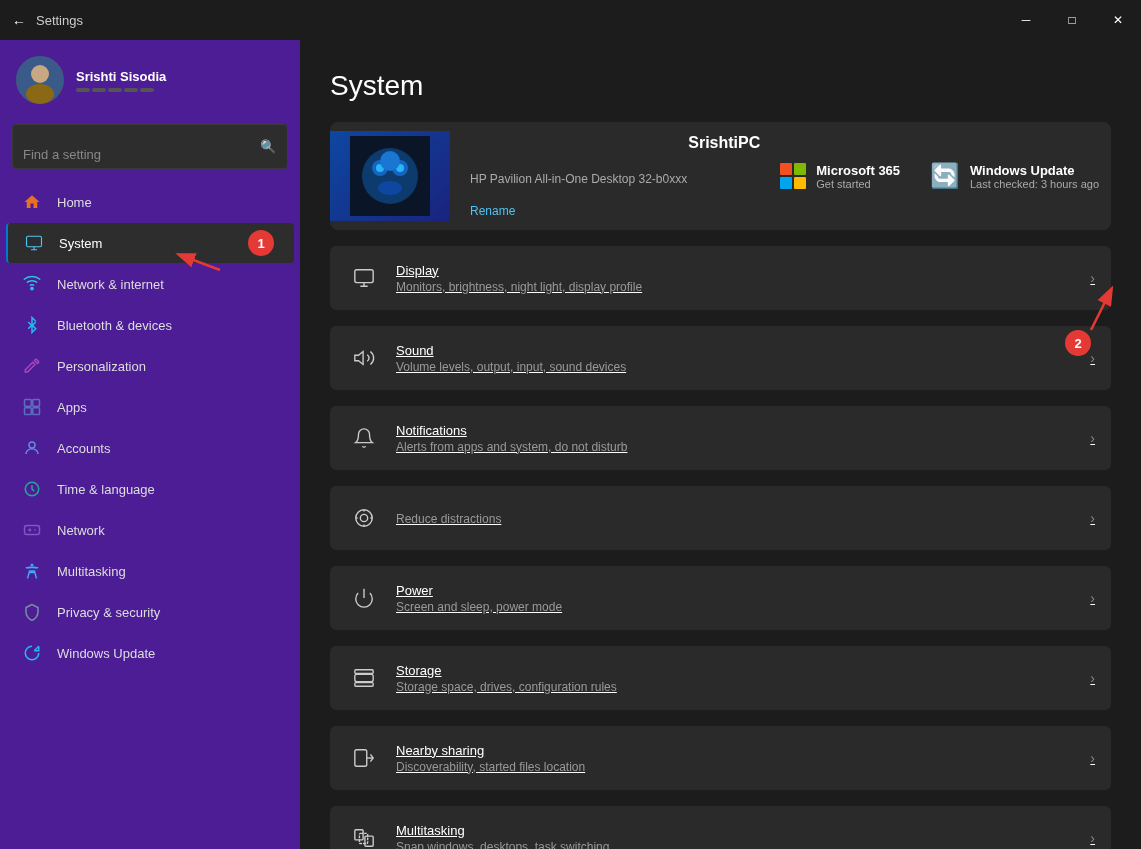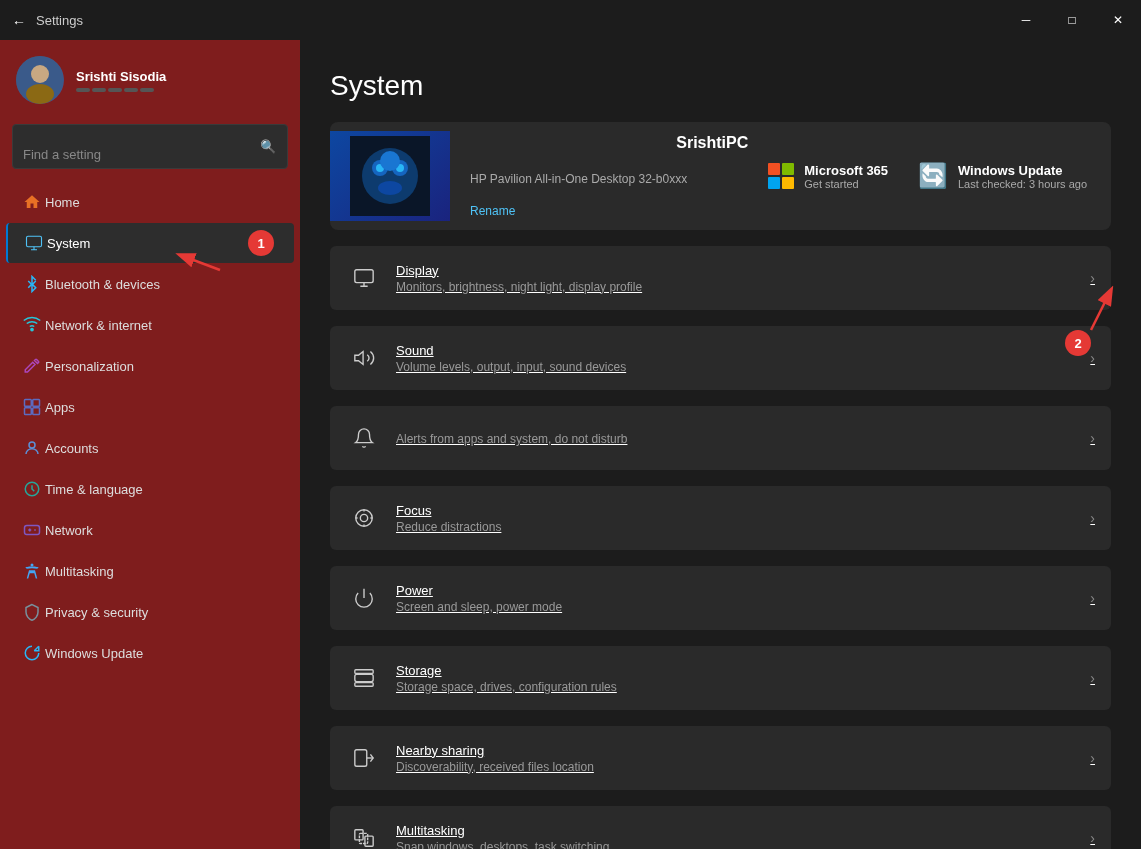--- a/index.html
+++ b/index.html
@@ -60,21 +60,21 @@
     
     .app-body {
       display: flex;
       flex: 1;
       overflow: hidden;
     }
 
     
     .sidebar {
       width: 300px;
-      background: #7f1d1d;
+      background: #4c1d95;
       display: flex;
       flex-direction: column;
       overflow-y: auto;
       flex-shrink: 0;
     }
     .sidebar::-webkit-scrollbar { width: 4px; }
     .sidebar::-webkit-scrollbar-thumb { background: #444; }
 
     .user-profile {
       display: flex;
@@ -126,21 +126,21 @@
       flex: 1;
       outline: none;
       margin-top: 16px;
     }
     .search-input::placeholder { color: #888; }
 
     .nav-item {
       display: flex;
       align-items: center;
       padding: 10px 12px 10px 16px;
-      gap: 3px;
+      gap: 15px;
       cursor: pointer;
       border-radius: 4px;
       margin: 1px 6px;
       position: relative;
     }
     .nav-item.active {
       background: #2d2d2d;
       border-left: 2px solid #0078d4;
     }
     .nav-icon {
@@ -214,21 +214,21 @@
     .pc-info {
       padding: 12px 20px;
       flex: 1;
     }
     .pc-name { font-size: 16px; font-weight: 600; text-align: right; }
     .pc-model { font-size: 12px; color: #aaaaaa; margin-top: 20px; }
     .pc-rename { font-size: 12px; color: #4fc3f7; margin-top: 18px; cursor: pointer; }
     .pc-actions {
       display: flex;
       gap: 30px;
-      padding-right: 24px;
+      padding-right: 12px;
     }
     .pc-action {
       display: flex;
       align-items: center;
       gap: 10px;
       cursor: pointer;
     }
     .pc-action-text .label { font-size: 13px; font-weight: 600; }
     .pc-action-text .sublabel { font-size: 11px; color: #aaaaaa; }
     .ms365-icon {
@@ -366,38 +366,38 @@
           <div class="nav-icon icon-system">
             <svg width="18" height="18" viewBox="0 0 24 24" fill="#4fc3f7">
               <rect x="2" y="3" width="20" height="14" rx="2" stroke="#4fc3f7" stroke-width="1.5" fill="none"></rect>
               <path d="M8 21h8M12 17v4" stroke="#4fc3f7" stroke-width="1.5"></path>
             </svg>
           </div>
           <span class="nav-label">System</span>
           <div class="annotation-circle" style="position: absolute; right: 20px; top: 50%; transform: translateY(-50%);">1</div>
         </div>
         <div class="nav-item">
-          <div class="nav-icon icon-bluetooth">
-            <svg width="18" height="18" viewBox="0 0 24 24">
-              <path d="M17 7l-5-5v20l5-5-4.5-4.5L17 8" stroke="#29b6f6" stroke-width="2" fill="none"></path>
-              <path d="M7 8l4.5 4.5L7 17" stroke="#29b6f6" stroke-width="2" fill="none"></path>
-            </svg>
-          </div>
-          <span class="nav-label">Bluetooth &amp; devices</span>
-        </div>
-        <div class="nav-item">
           <div class="nav-icon icon-network">
             <svg width="18" height="18" viewBox="0 0 24 24" fill="none" stroke="#26c6da" stroke-width="2">
               <path d="M1 6s5-4 11-4 11 4 11 4"></path>
               <path d="M5 10s3-2.5 7-2.5 7 2.5 7 2.5"></path>
               <path d="M9 14s1.5-1 3-1 3 1 3 1"></path>
               <circle cx="12" cy="18" r="1.5" fill="#26c6da"></circle>
             </svg>
           </div>
           <span class="nav-label">Network &amp; internet</span>
+        </div>
+        <div class="nav-item">
+          <div class="nav-icon icon-bluetooth">
+            <svg width="18" height="18" viewBox="0 0 24 24">
+              <path d="M17 7l-5-5v20l5-5-4.5-4.5L17 8" stroke="#29b6f6" stroke-width="2" fill="none"></path>
+              <path d="M7 8l4.5 4.5L7 17" stroke="#29b6f6" stroke-width="2" fill="none"></path>
+            </svg>
+          </div>
+          <span class="nav-label">Bluetooth &amp; devices</span>
         </div>
         <div class="nav-item">
           <div class="nav-icon icon-personalization">
             <svg width="18" height="18" viewBox="0 0 24 24" fill="none" stroke="#ab47bc" stroke-width="2">
               <path d="M3 17v3h3l10-10-3-3L3 17zM20.7 7.3a1 1 0 000-1.4l-2.6-2.6a1 1 0 00-1.4 0l-1.4 1.4 4 4 1.4-1.4z"></path>
             </svg>
           </div>
           <span class="nav-label">Personalization</span>
         </div>
         <div class="nav-item">
@@ -543,34 +543,34 @@
           <span class="settings-item-chevron">›</span>
         </div>
         <div class="settings-item">
           <div class="settings-item-icon">
             <svg width="22" height="22" viewBox="0 0 24 24" fill="none" stroke="#ccc" stroke-width="1.5">
               <path d="M18 8A6 6 0 006 8c0 7-3 9-3 9h18s-3-2-3-9"></path>
               <path d="M13.7 21a2 2 0 01-3.4 0"></path>
             </svg>
           </div>
           <div class="settings-item-text">
+            <div class="settings-item-title">Notifications</div>
             <div class="settings-item-desc">Alerts from apps and system, do not disturb</div>
           </div>
           <span class="settings-item-chevron">›</span>
         </div>
         <div class="settings-item">
           <div class="settings-item-icon">
             <svg width="22" height="22" viewBox="0 0 24 24" fill="none" stroke="#ccc" stroke-width="1.5">
               <circle cx="12" cy="12" r="9"></circle>
               <circle cx="12" cy="12" r="4"></circle>
               <path d="M12 3v2M12 19v2M3 12h2M19 12h2"></path>
             </svg>
           </div>
           <div class="settings-item-text">
-            <div class="settings-item-title">Focus</div>
             <div class="settings-item-desc">Reduce distractions</div>
           </div>
           <span class="settings-item-chevron">›</span>
         </div>
         <div class="settings-item">
           <div class="settings-item-icon">
             <svg width="22" height="22" viewBox="0 0 24 24" fill="none" stroke="#ccc" stroke-width="1.5">
               <path d="M18.4 6.6a9 9 0 11-12.8 0"></path>
               <line x1="12" y1="2" x2="12" y2="12"></line>
             </svg>
@@ -599,21 +599,21 @@
         <div class="settings-item">
           <div class="settings-item-icon">
             <svg width="22" height="22" viewBox="0 0 24 24" fill="none" stroke="#ccc" stroke-width="1.5">
               <rect x="2" y="3" width="13" height="18" rx="2"></rect>
               <path d="M19 8l3 4-3 4"></path>
               <path d="M22 12H15"></path>
             </svg>
           </div>
           <div class="settings-item-text">
             <div class="settings-item-title">Nearby sharing</div>
-            <div class="settings-item-desc">Discoverability, received files location</div>
+            <div class="settings-item-desc">Discoverability, started files location</div>
           </div>
           <span class="settings-item-chevron">›</span>
         </div>
         <div class="settings-item">
           <div class="settings-item-icon">
             <svg width="22" height="22" viewBox="0 0 24 24" fill="none" stroke="#ccc" stroke-width="1.5">
               <rect x="2" y="3" width="9" height="11" rx="1"></rect>
               <rect x="13" y="10" width="9" height="11" rx="1"></rect>
               <rect x="7" y="7" width="9" height="11" rx="1" stroke-dasharray="3 1"></rect>
             </svg>

